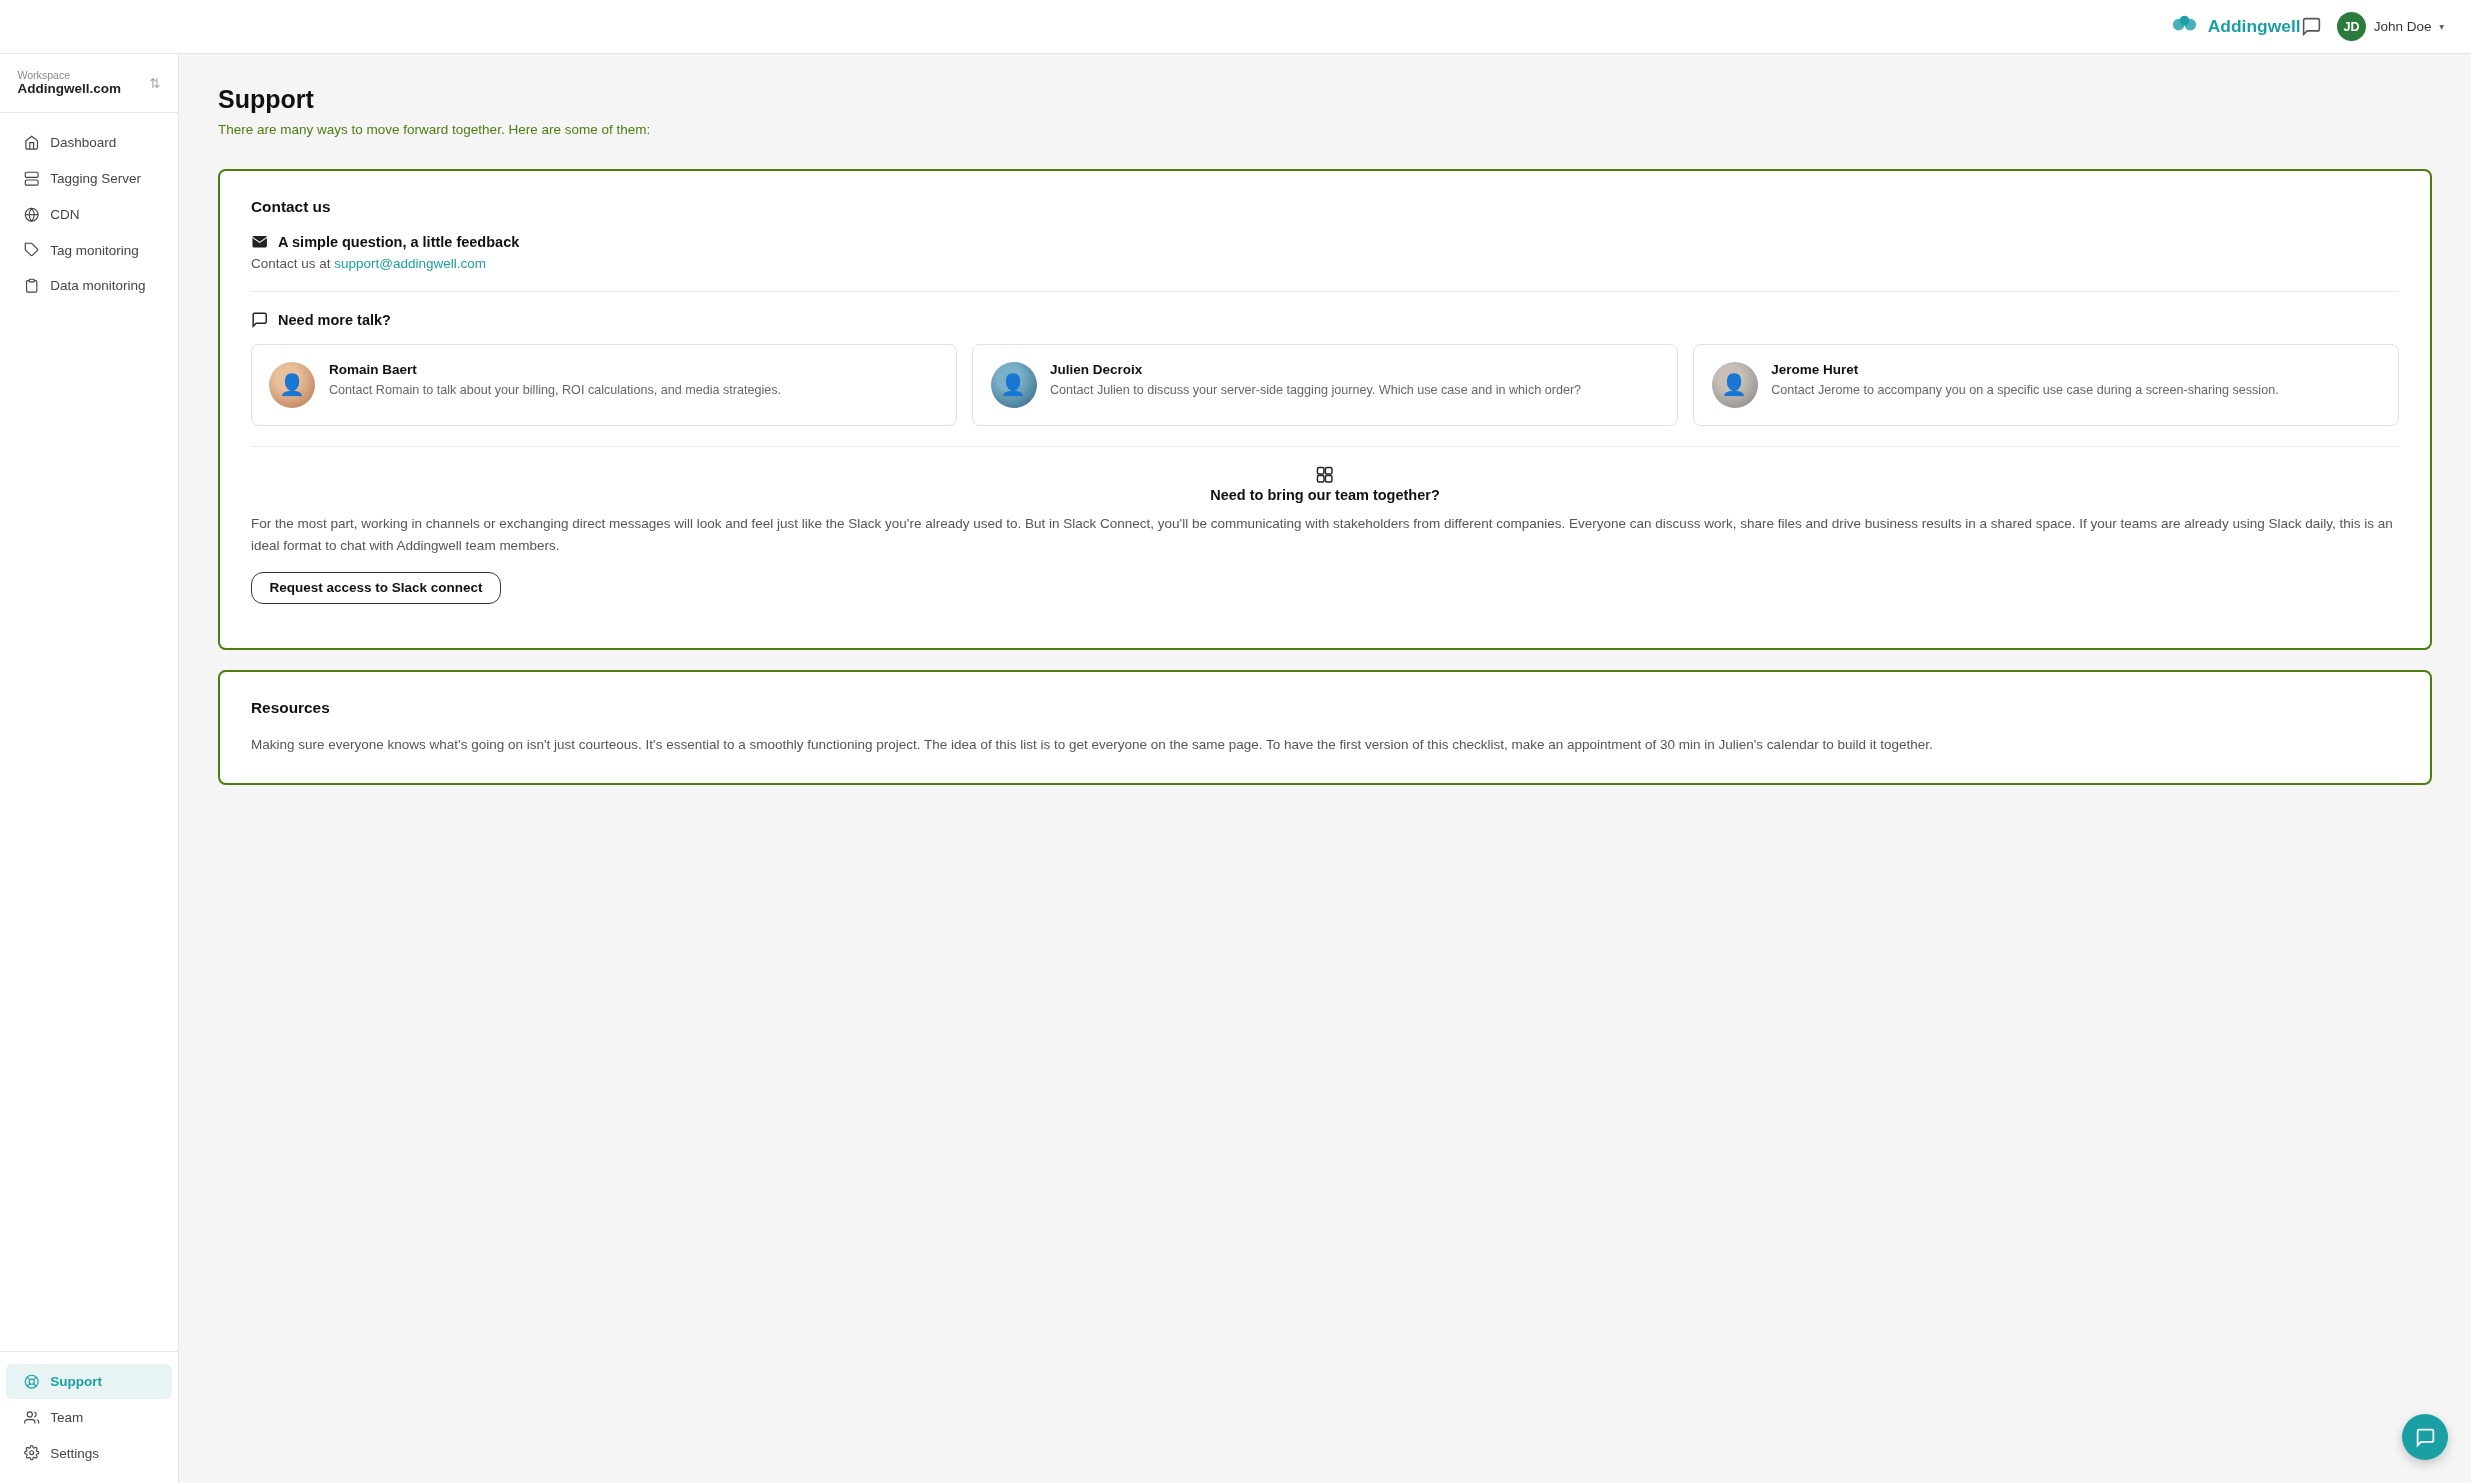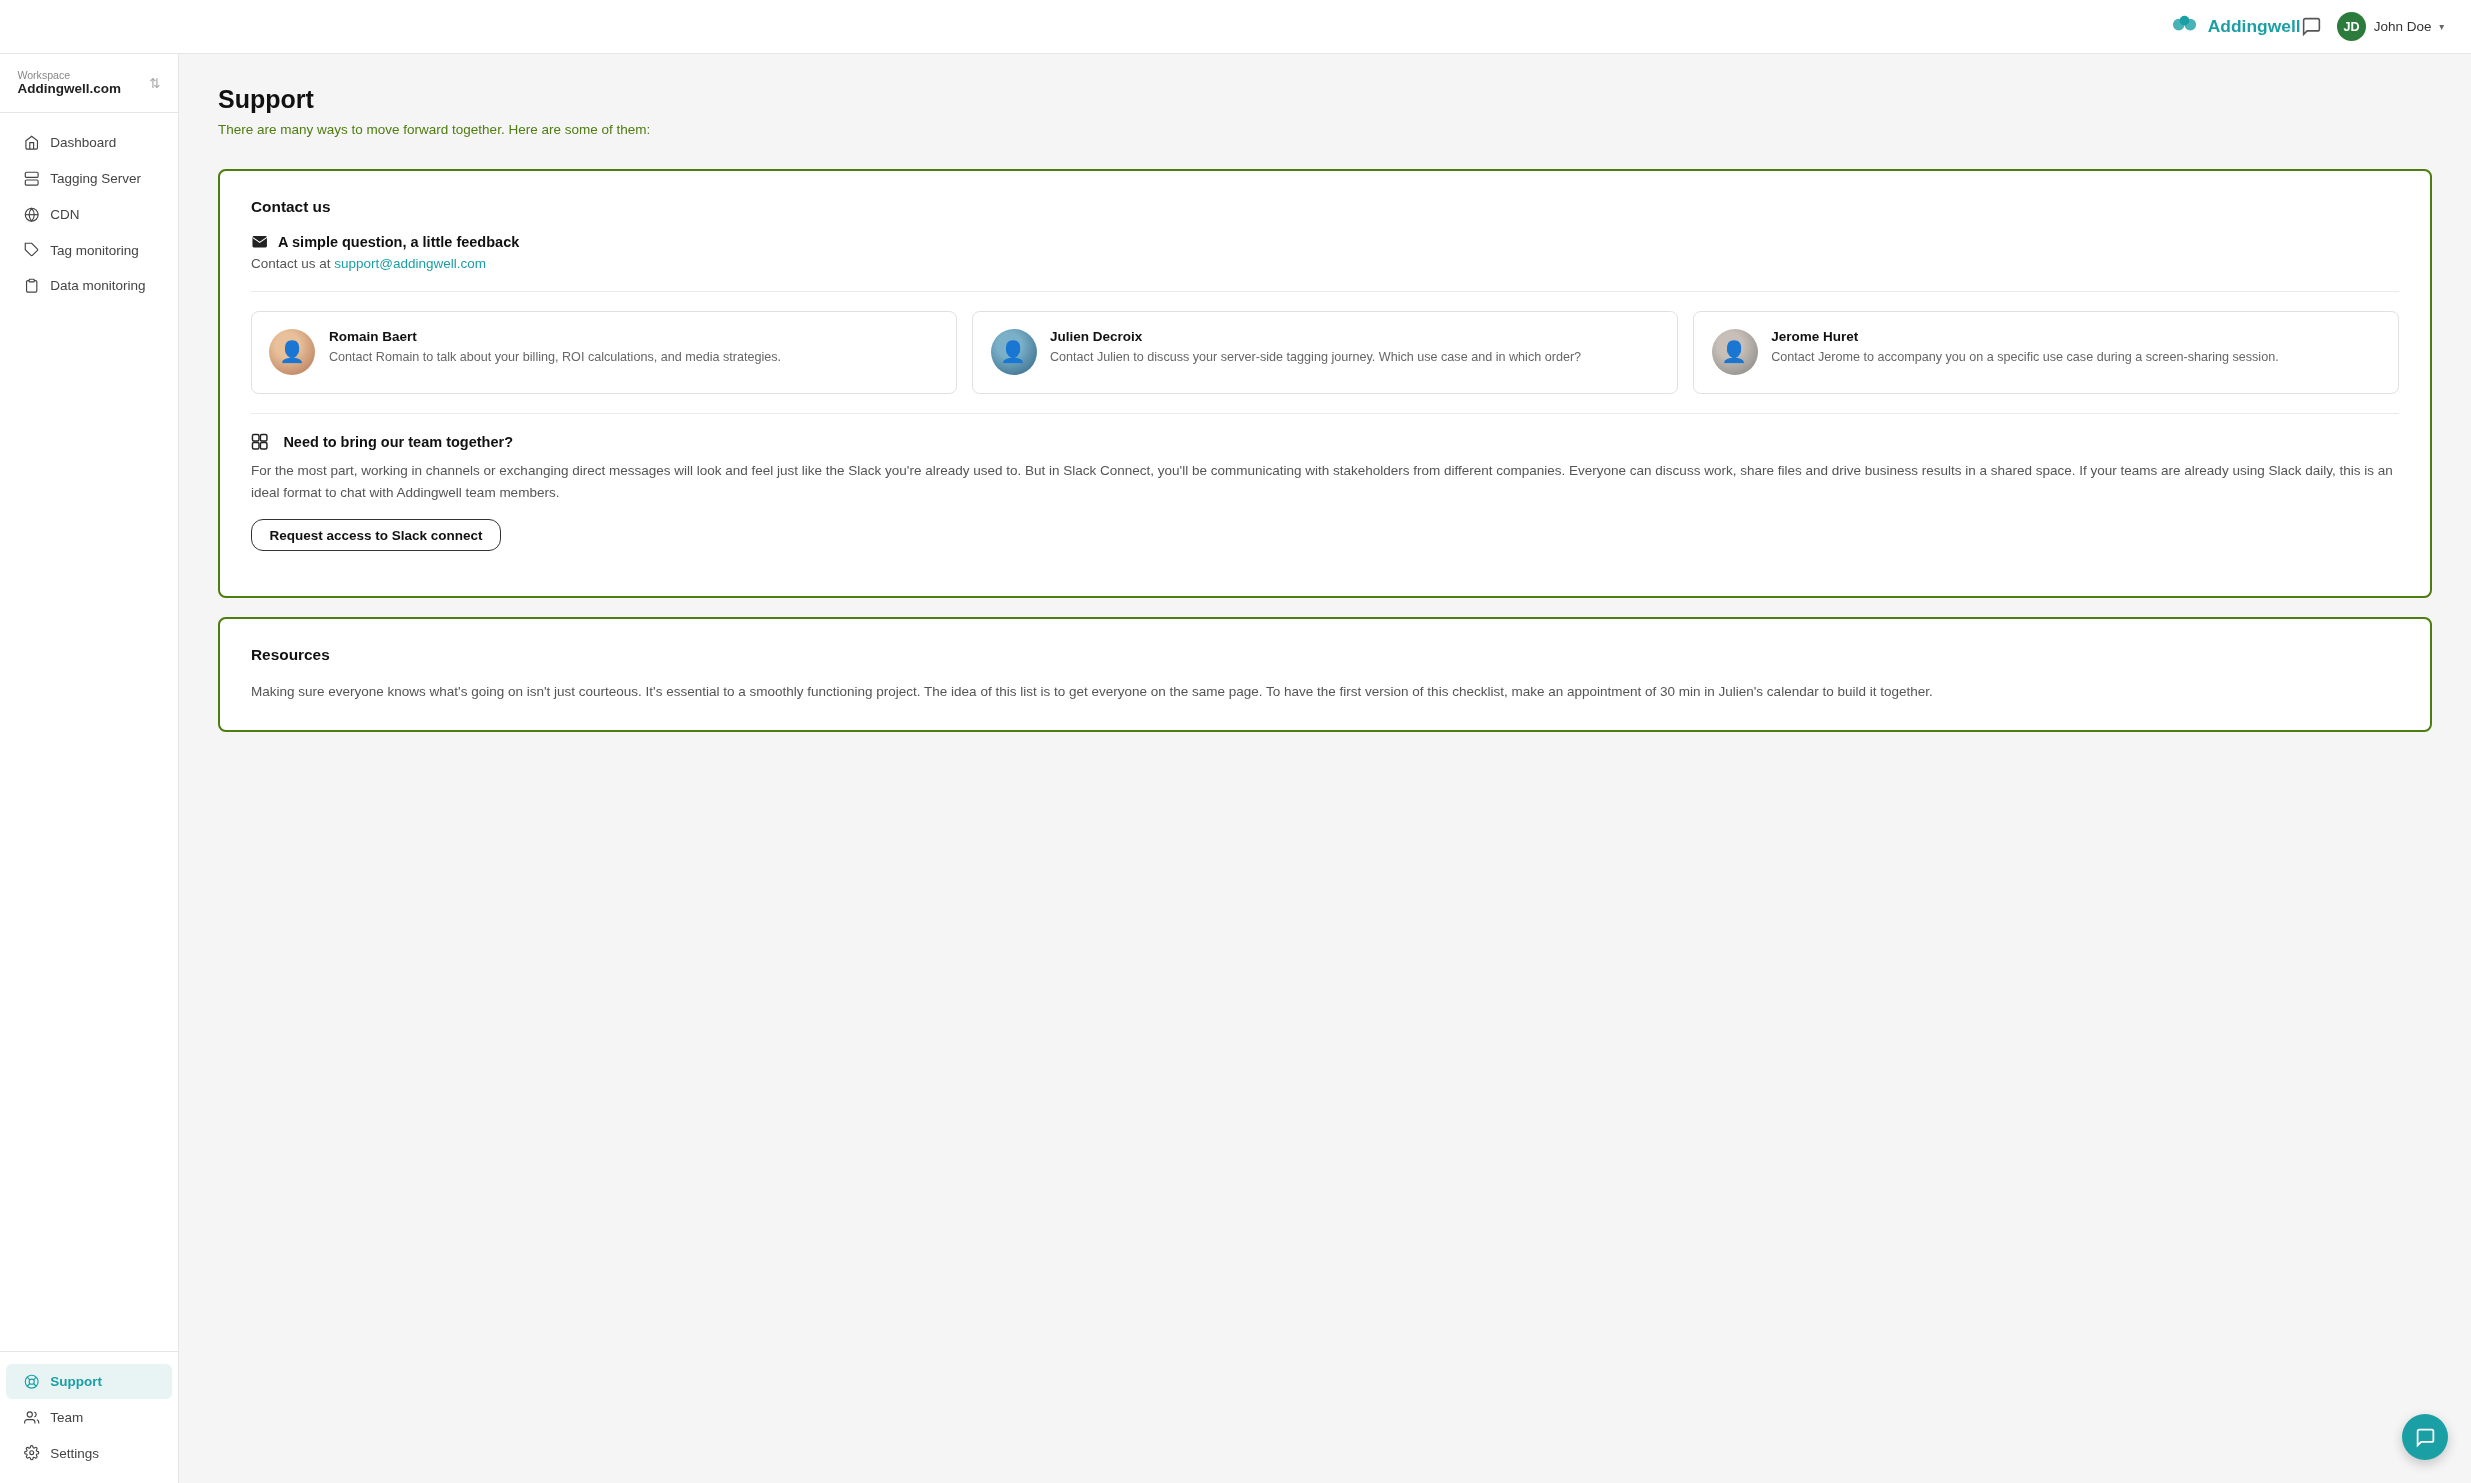--- a/index.html
+++ b/index.html
@@ -69,21 +69,21 @@
     .meeting-card {
       flex: 1; border: 1px solid #e0e0e0; border-radius: 7.7px;
       padding: 17.4px; display: flex; gap: 13.5px; align-items: flex-start;
     }
     .meeting-avatar { width: 46px; height: 46px; border-radius: 50%; background: #cde; flex-shrink: 0; overflow: hidden; display: flex; align-items: center; justify-content: center; }
     .meeting-info {}
     .meeting-name { font-size: 13.5px; font-weight: 700; color: #111; margin-bottom: 3.9px; }
     .meeting-desc { font-size: 12.6px; color: #666; line-height: 1.5; }
 
     
-    .slack-section-heading { display: flex; align-items: center; gap: 15px; font-size: 14.5px; font-weight: 700; color: #111; margin-bottom: 9.7px; }
+    .slack-section-heading { display: flex; align-items: center; gap: 4px; font-size: 14.5px; font-weight: 700; color: #111; margin-bottom: 9.7px; flex-direction: column; }
     .slack-desc { font-size: 13.5px; color: #555; line-height: 1.6; margin-bottom: 15.4px; }
     .slack-button {
       border: 1.4px solid #333; background: #fff; padding: 7.7px 17.4px;
       border-radius: 12px; font-size: 13.5px; font-weight: 600; cursor: pointer;
       color: #111;
     }
 
     
     .resources-heading { display: flex; align-items: center; gap: 9.7px; font-size: 14.5px; font-weight: 700; color: #111; margin-bottom: 7.7px; }
     .resources-desc { font-size: 13.5px; color: #555; line-height: 1.6; }
@@ -250,20 +250,26 @@
           <span>A simple question, a little feedback</span>
         </div>
         <div class="contact-body">
           <span>Contact us at </span><a class="email-link" href="mailto:support@addingwell.com">support@addingwell.com</a>
         </div>
       </div>
 
       <hr class="divider">
 
       <div class="contact-section">
+        <div class="contact-heading">
+          <svg width="17.4" height="17.4" viewBox="0 0 24 24" fill="none" stroke="#222" stroke-width="2">
+            <path d="M21 15a2 2 0 0 1-2 2H7l-4 4V5a2 2 0 0 1 2-2h14a2 2 0 0 1 2 2z"></path>
+          </svg>
+          <span>Need more talk?</span>
+        </div>
 
         <div class="meeting-cards">
 
           <div class="meeting-card">
             <div class="meeting-avatar av-romain">
               <span class="av-face">👤</span>
             </div>
             <div class="meeting-info">
               <div class="meeting-name">Romain Baert</div>
               <div class="meeting-desc">Contact Romain to talk about your billing, ROI calculations, and media strategies.</div>

